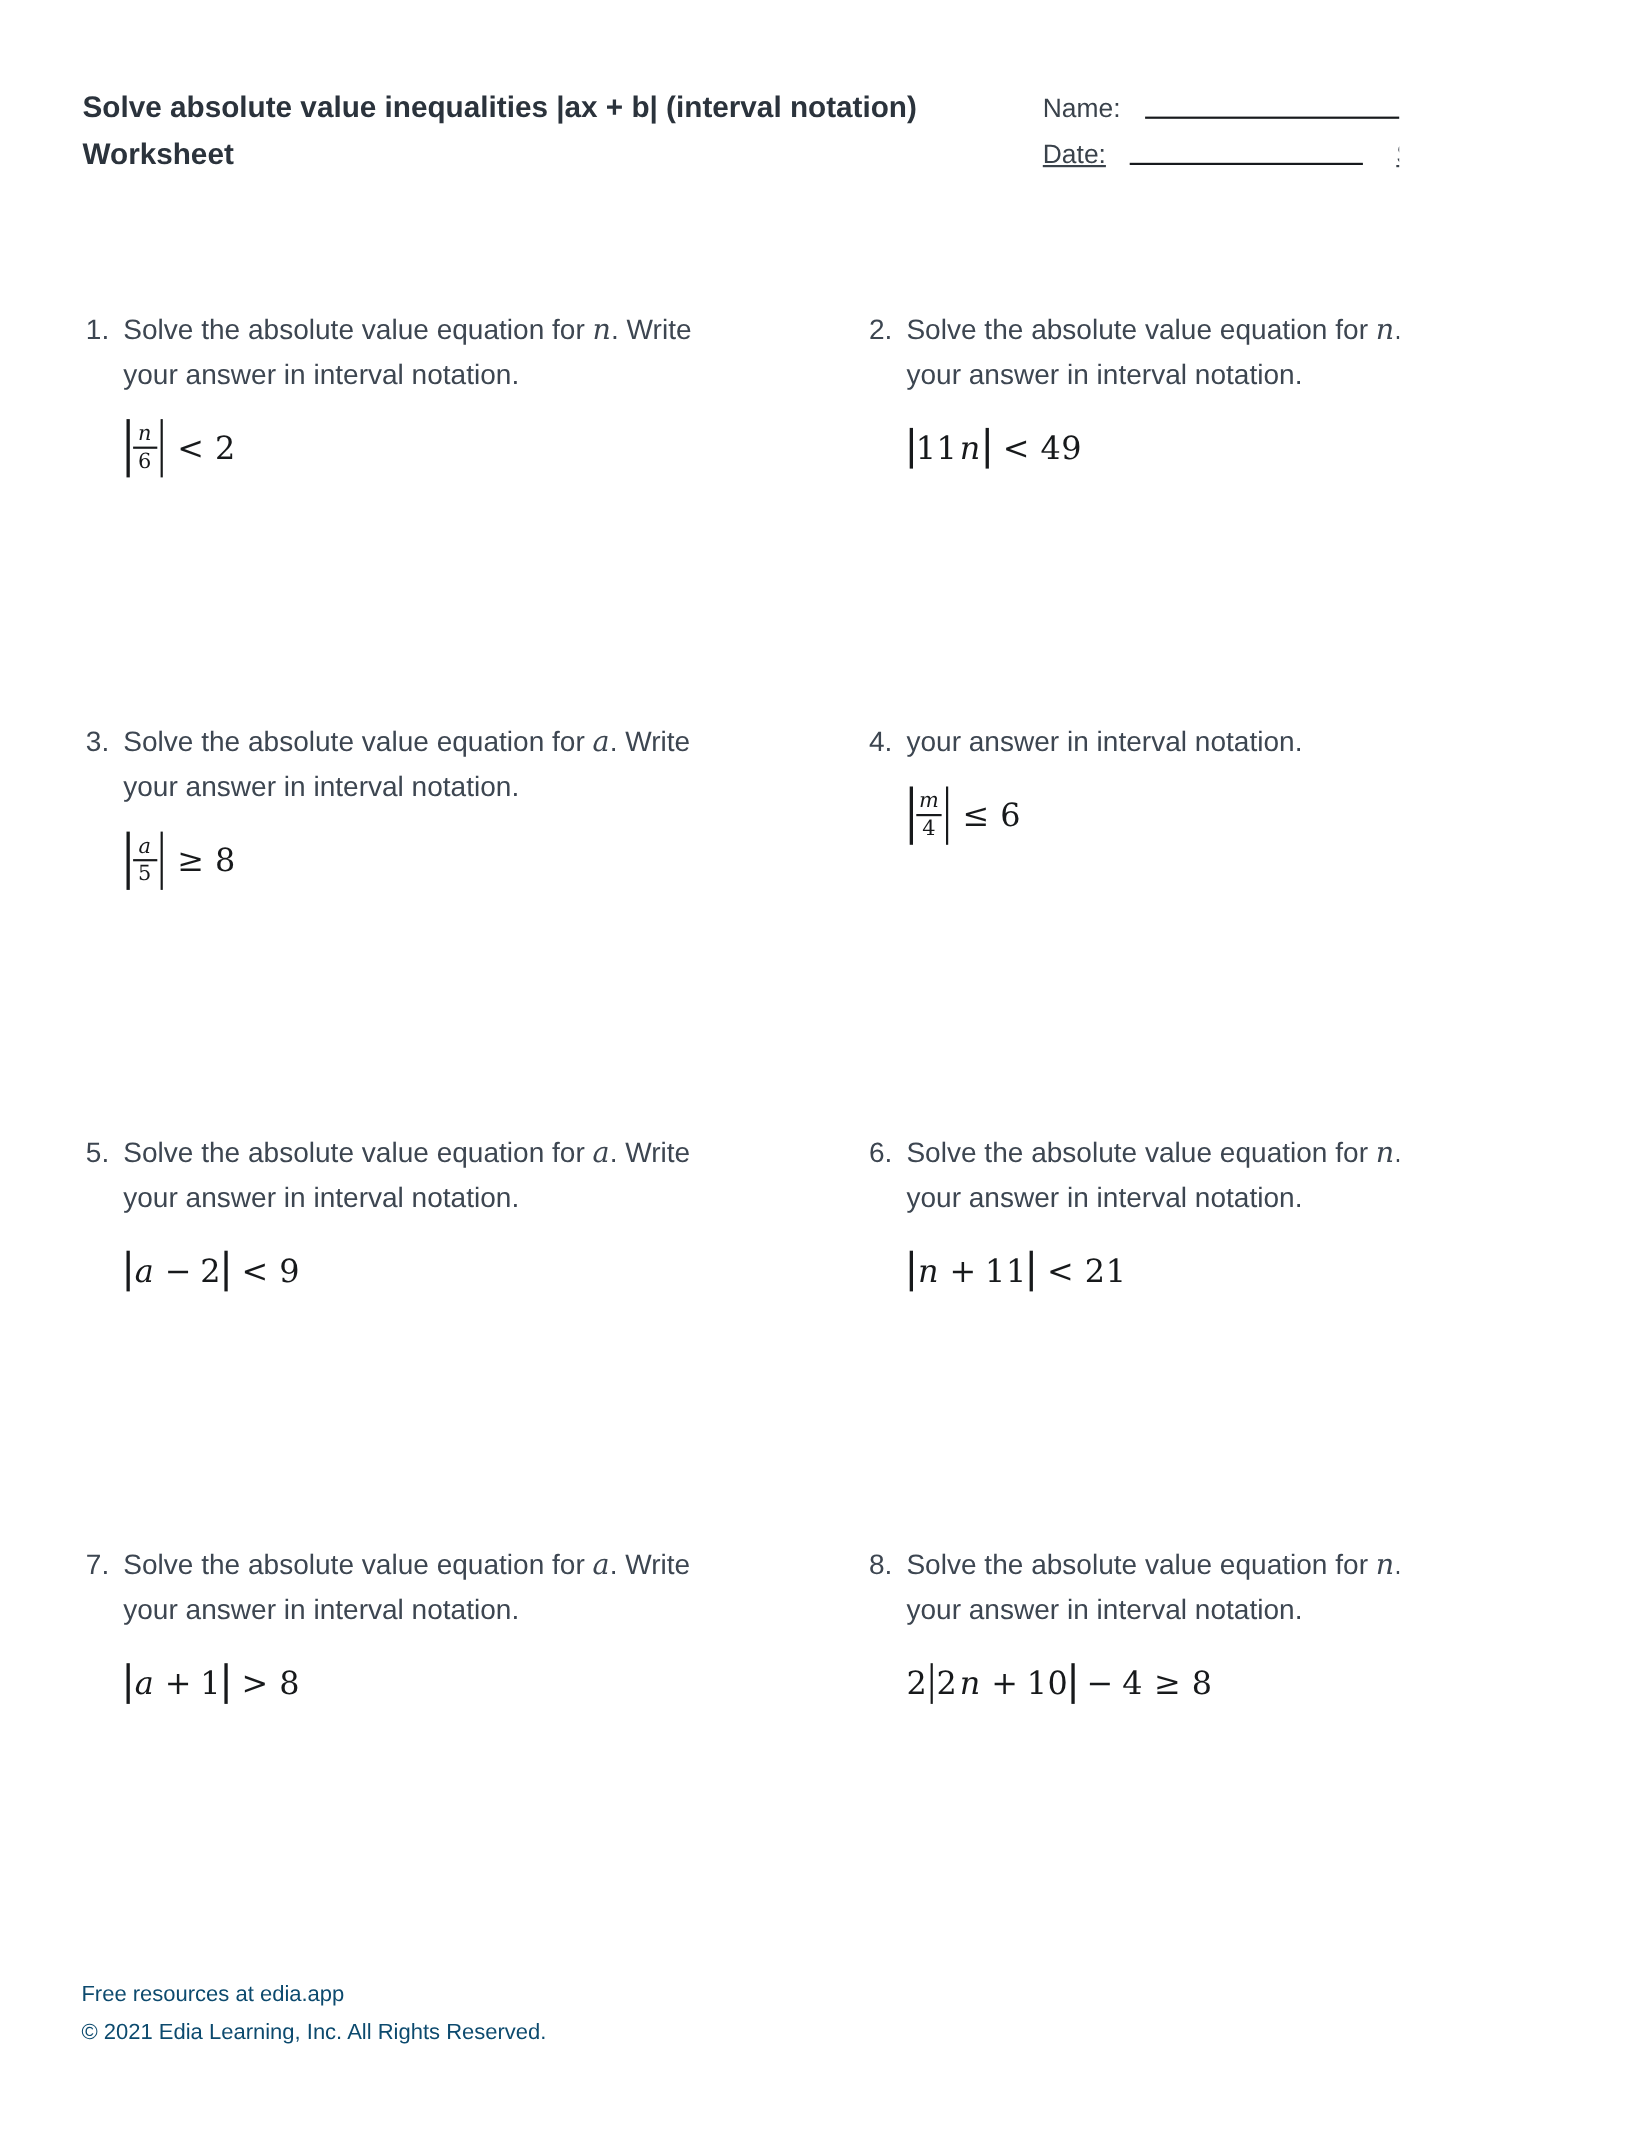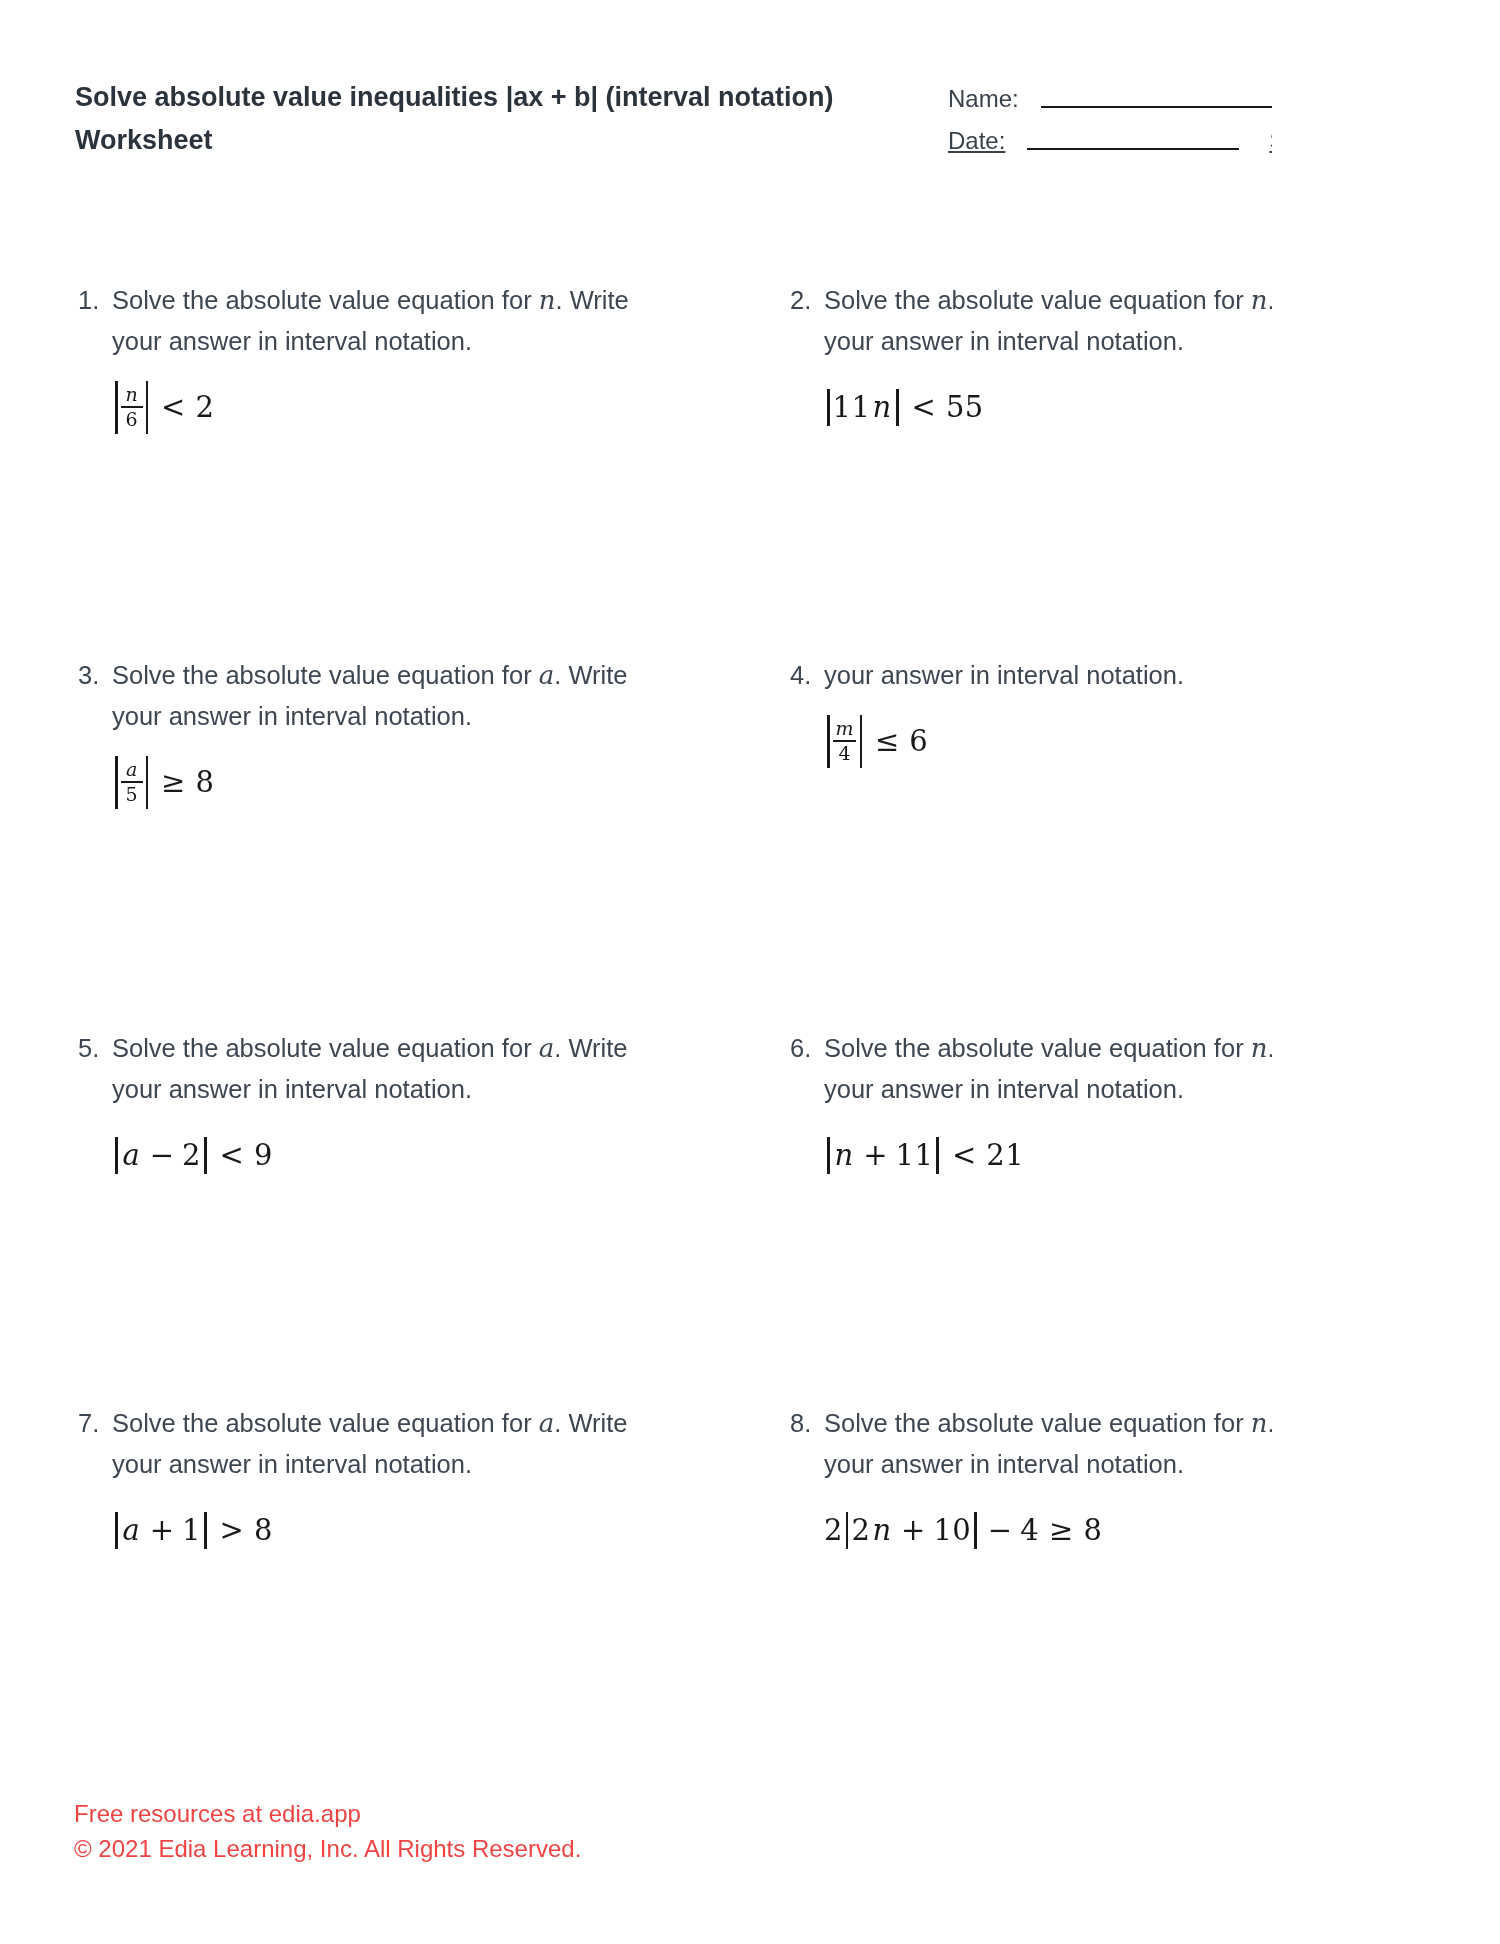--- a/index.html
+++ b/index.html
@@ -33,21 +33,21 @@
   .frac{display:inline-flex;flex-direction:column;align-items:center;
         font-size:19px;line-height:1.12;}
   .fnum{font-style:italic;padding:0 3px 1px;}
   .fden{border-top:2px solid #17191b;padding:1px 5px 0;}
   .var{font-style:italic;margin:0 2px;}
   .num{letter-spacing:0.5px;}
   .op{margin:0 8px;}
   .rel{margin:0 10px;}
 
   
-  .footer{position:absolute;left:74px;top:1796px;font-size:24px;line-height:35px;color:#ef4444;}
+  .footer{position:absolute;left:74px;top:1796px;font-size:20px;line-height:35px;color:#0c4a6e;}
 </style>
 </head>
 <body>
 
 <div class="page">
 
   <div class="title">
     <div>Solve absolute value inequalities |ax + b| (interval notation)</div>
     <div>Worksheet</div>
   </div>
@@ -91,21 +91,21 @@
         <span class="pline l1">Solve the absolute value equation for <i class="pvar">n</i>. Write<br></span>
         <span class="pline l2">your answer in interval notation.</span>
       </span>
     </div>
     <div class="eq">
           <span class="bar"></span>
           <span class="num">11</span>
           <span class="var">n</span>
           <span class="bar"></span>
           <span class="rel">&lt;</span>
-          <span class="num">55</span>
+          <span class="num">49</span>
         </div>
   </div>
       <div class="problem" style="left: 78px; top: 655px;">
     <div class="ptext">
       <span class="pnum">3.</span>
       <span class="pbody">
         <span class="pline l1">Solve the absolute value equation for <i class="pvar">a</i>. Write<br></span>
         <span class="pline l2">your answer in interval notation.</span>
       </span>
     </div>

